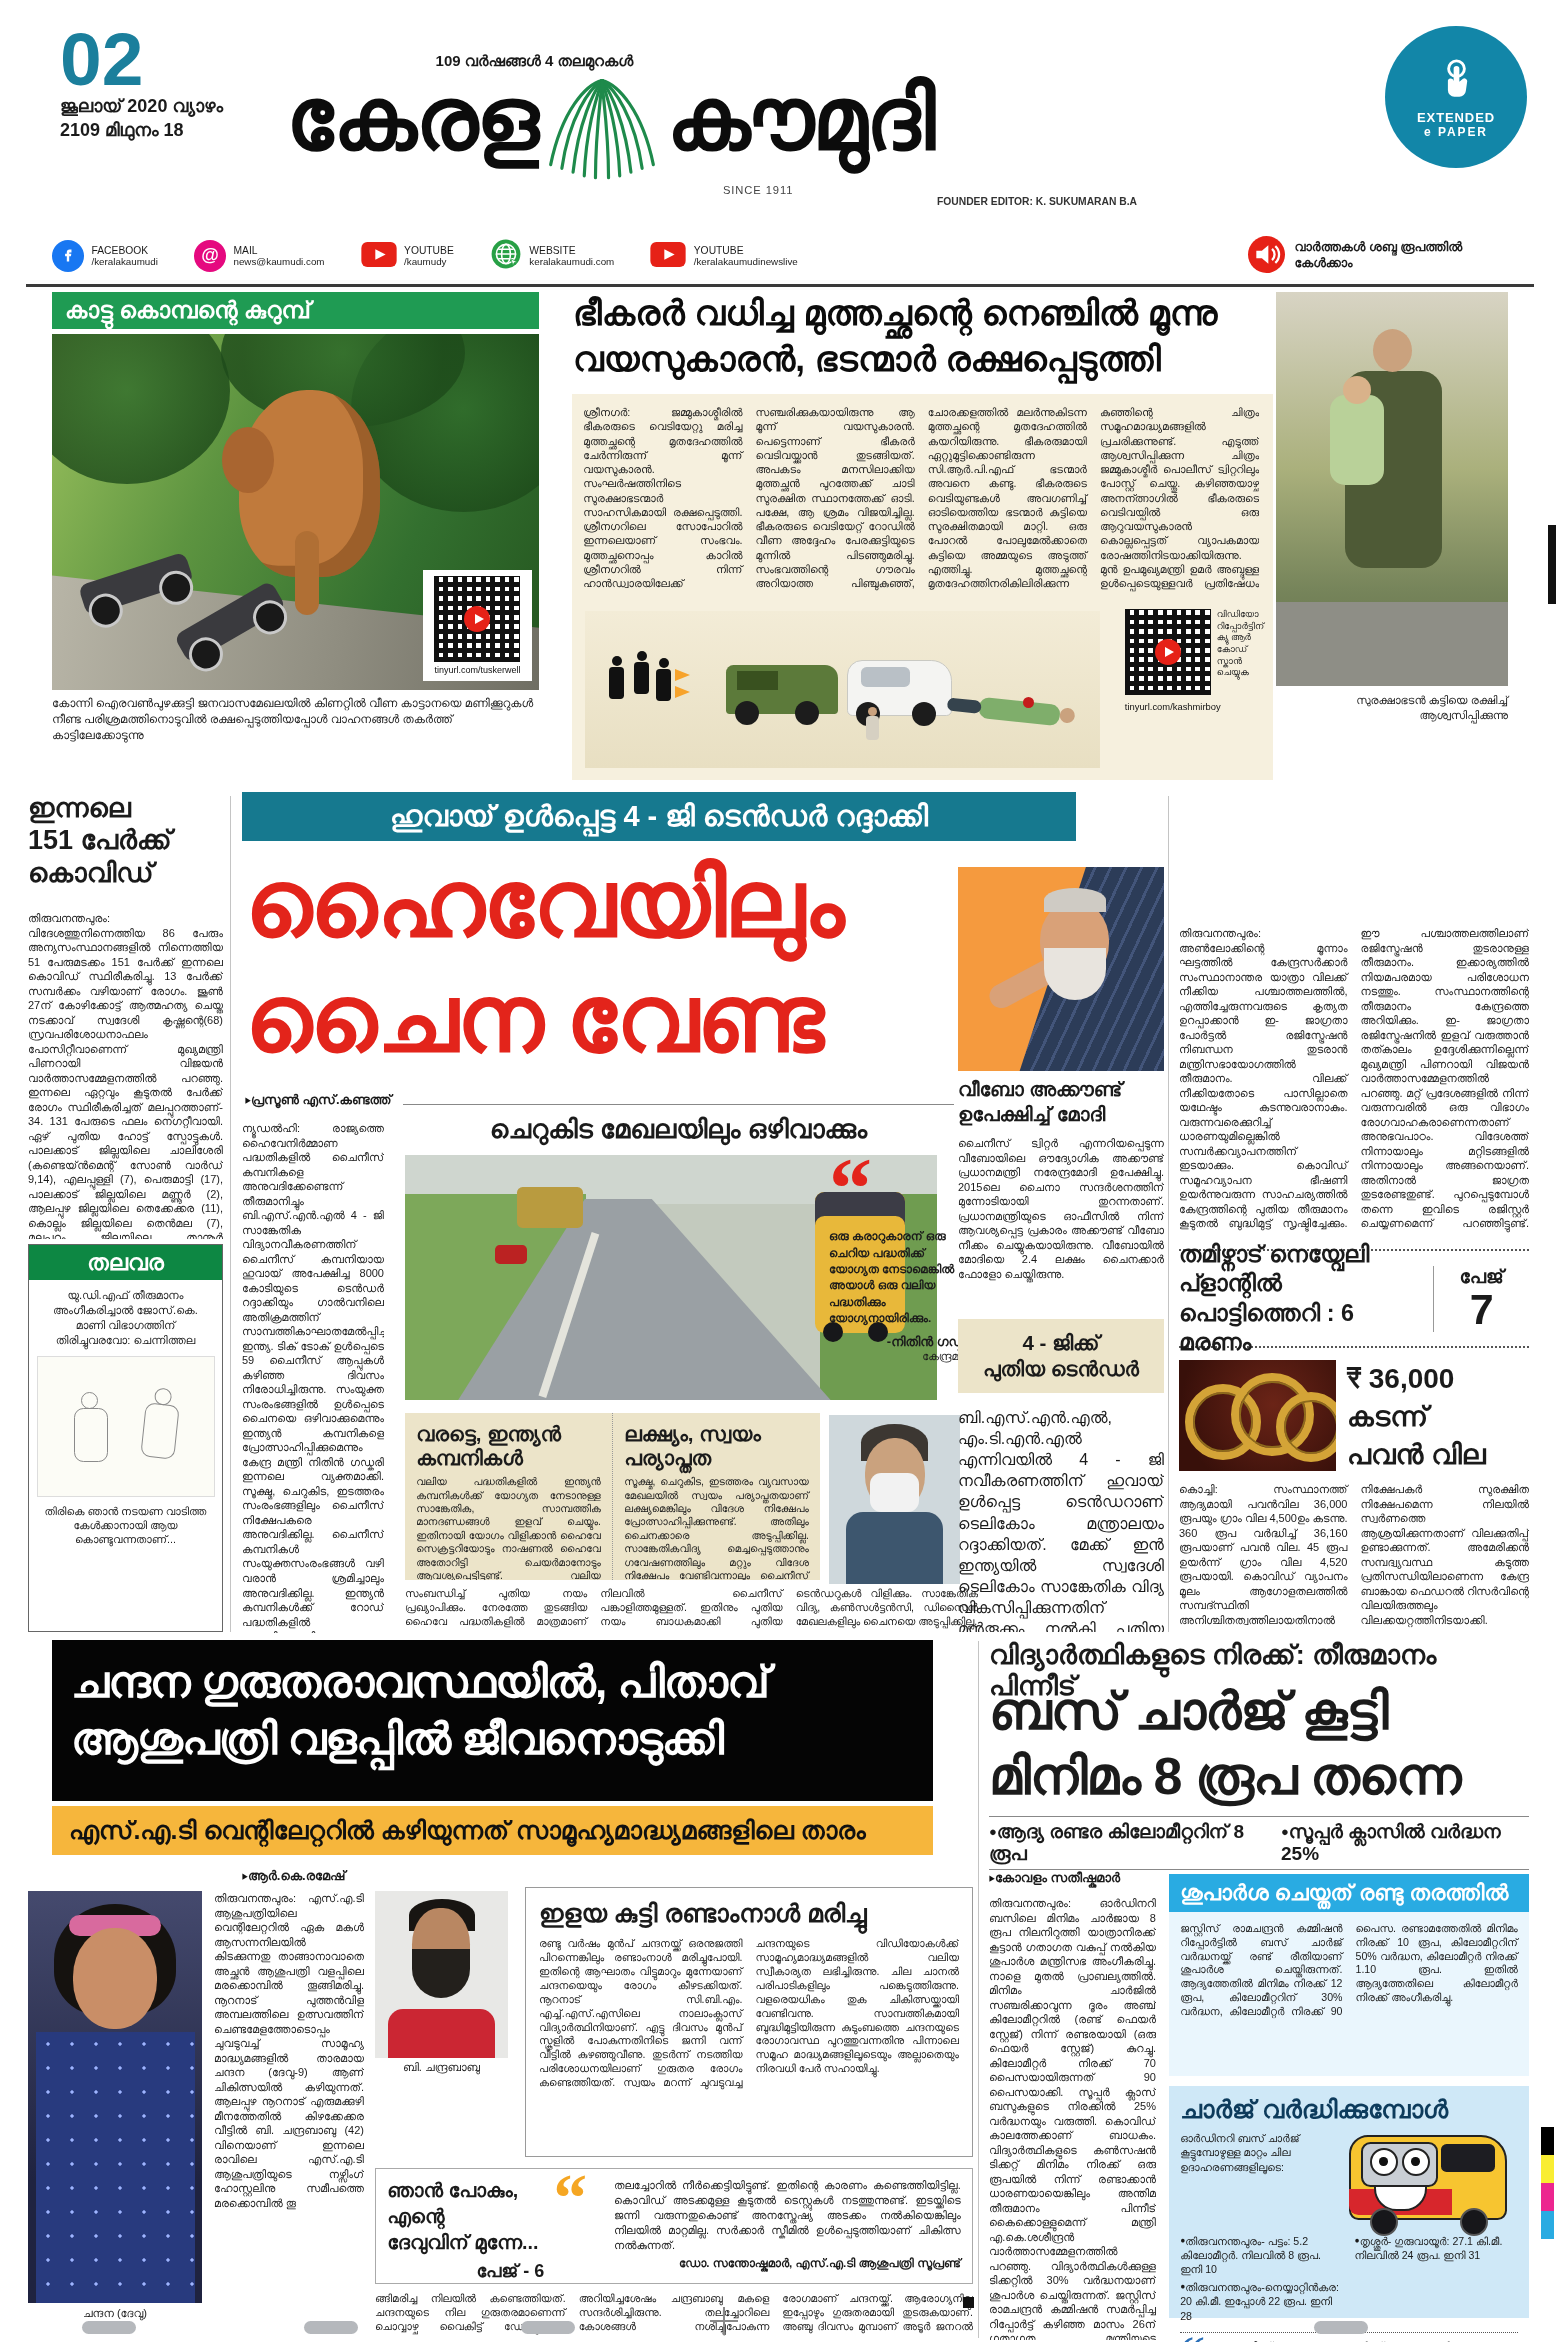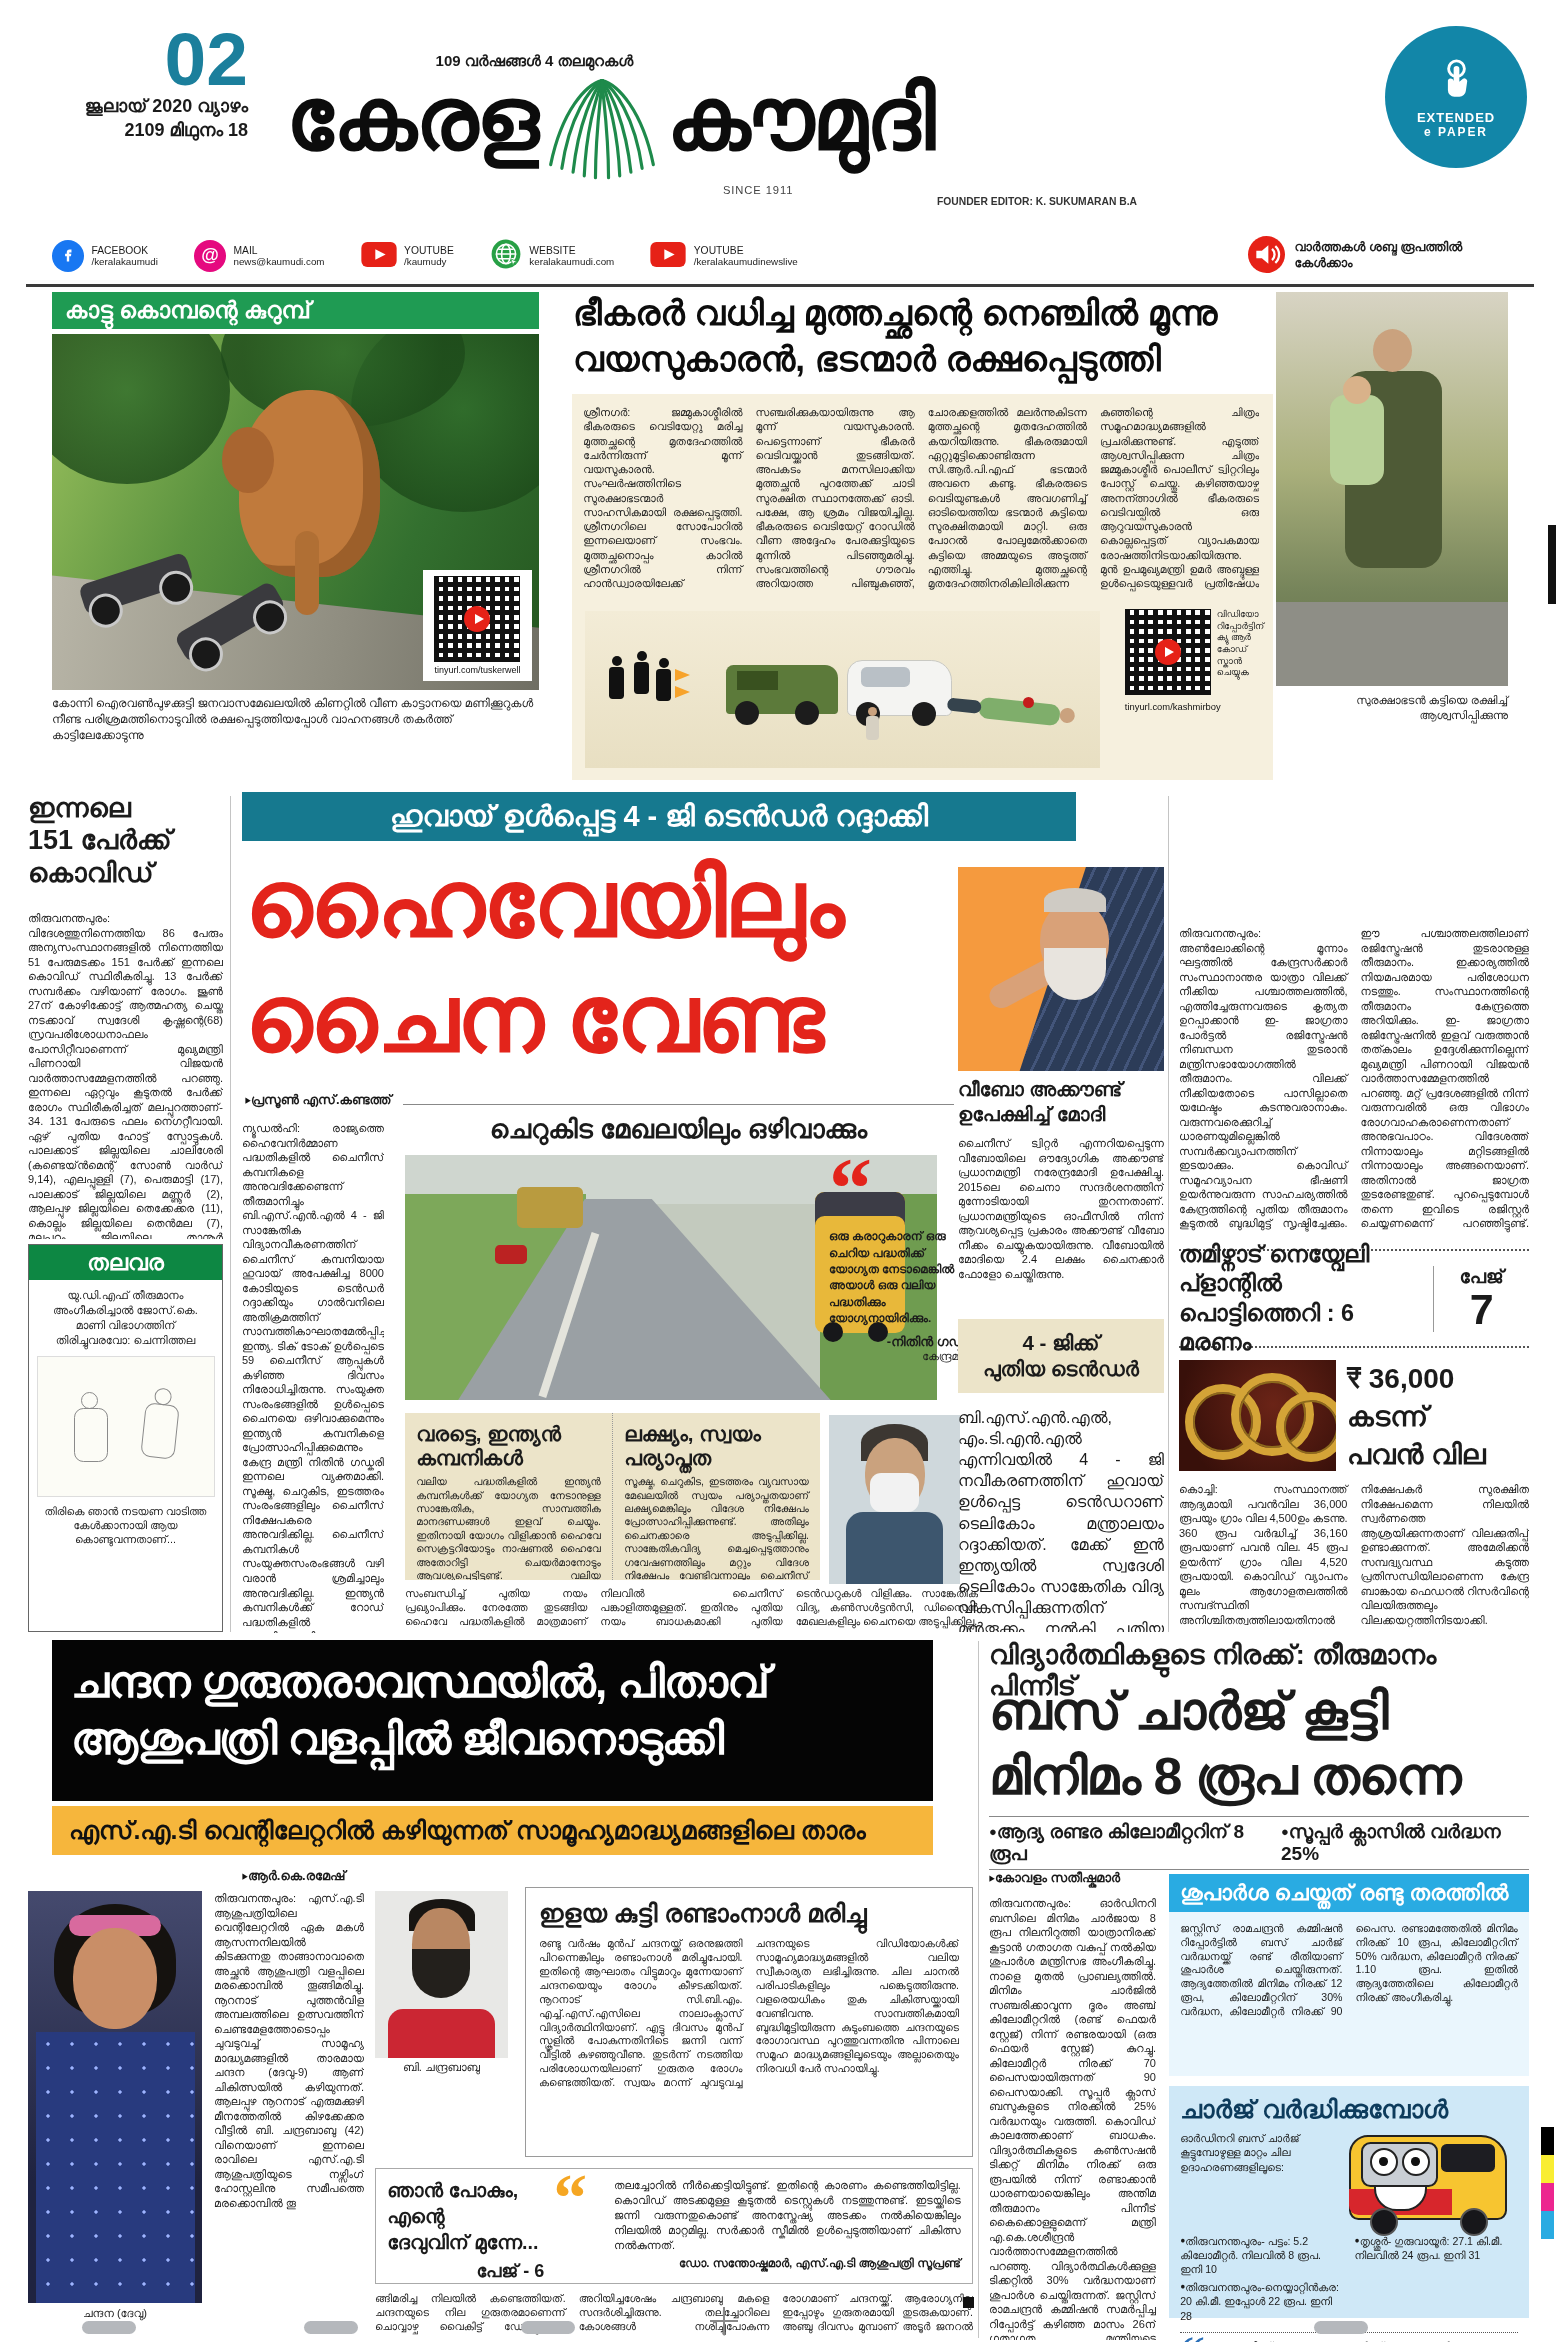--- a/index.html
+++ b/index.html
@@ -5,21 +5,21 @@
   html,body{margin:0;padding:0;background:#e9e9e9}
   .page{position:relative;width:1561px;height:2342px;background:#fff;margin:0 auto;
         font-family:"Liberation Sans",sans-serif;color:#1b1b1b;overflow:hidden}
   .abs{position:absolute}
   .just{text-align:justify;overflow:hidden;line-height:1.32}
   .cols2{column-count:2;column-gap:13px}
   .cols3{column-count:3;column-gap:13px}
   .cols4{column-count:4;column-gap:13px}
 
   
-  #date-block{left:33px;top:24px;width:215px;text-align:right}
+  #date-block{left:60px;top:24px;width:215px;text-align:left}
   #date-day{font-size:75px;font-weight:600;color:#1b7f9c;line-height:.95}
   #date-l1,#date-l2{font-size:18px;font-weight:700;line-height:1.3}
   #tagline{left:394px;top:52px;width:281px;text-align:center;font-size:15px;font-weight:700}
   #masthead{left:286px;top:73px;width:806px;display:flex;align-items:flex-start;gap:3.7px}
   .m-word{font-size:88px;font-weight:900;line-height:1.05;letter-spacing:-1.9px;color:#0c0c0c}
   #leaf{margin-top:1.9px}
   #since{left:723px;top:184px;font-size:11.2px;color:#444;letter-spacing:0.9px}
   #founder{left:937px;top:196px;font-size:10.3px;font-weight:700;color:#333}
   #epaper{left:1385px;top:26px;width:142px;height:142px;border-radius:50%;background:#1286a8;
           display:flex;flex-direction:column;align-items:center;justify-content:center;color:#fff;text-align:center}

